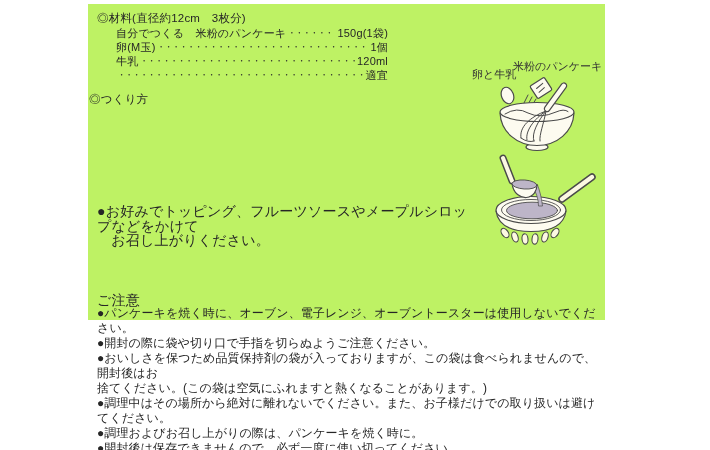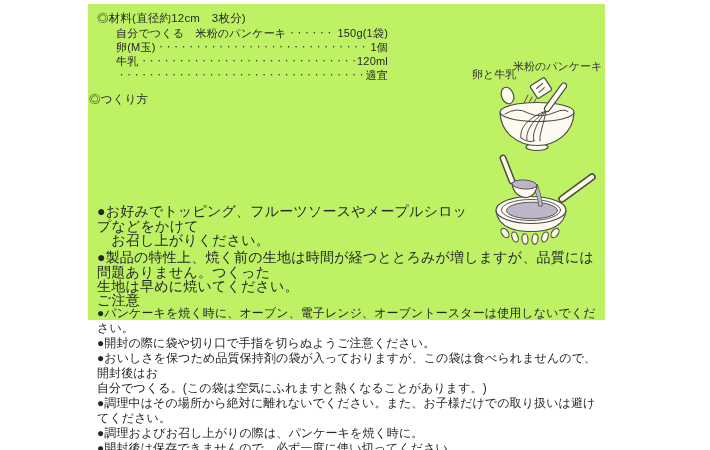--- a/index.html
+++ b/index.html
@@ -63,30 +63,28 @@
   </div>
 
   <div class="blk hdr" style="left:1px;top:88px;">◎つくり方</div>
 
   <div class="steps">
   </div>
 
   <div class="blk" style="left:9px;top:200px;width:380px;">●お好みでトッピング、フルーツソースやメープルシロップなどをかけて
 　お召し上がりください。</div>
 
-  <div class="blk" style="left:9px;top:246px;width:508px;line-height:14.5px;">●製品の特性上、焼く前の生地は時間が経つととろみが増しますが、品質には問題ありません。つくった
-生地は早めに焼いてください。</div>
 
   <div class="blk" style="left:9px;top:289px;text-align:center;">ご注意</div>
 
   <div class="cautions">
     <div class="citem">●パンケーキを焼く時に、オーブン、電子レンジ、オーブントースターは使用しないでください。</div>
     <div class="citem">●開封の際に袋や切り口で手指を切らぬようご注意ください。</div>
     <div class="citem">●おいしさを保つため品質保持剤の袋が入っておりますが、この袋は食べられませんので、開封後はお
-自分でつくる。(この袋は空気にふれますと熱くなることがあります。)</div>
+捨てください。(この袋は空気にふれますと熱くなることがあります。)</div>
     <div class="citem">●調理中はその場所から絶対に離れないでください。また、お子様だけでの取り扱いは避けてください。</div>
     <div class="citem">●調理およびお召し上がりの際は、パンケーキを焼く時に。</div>
     <div class="citem">●開封後は保存できませんので、必ず一度に使い切ってください。</div>
 
   </div>
 
   <div class="illus-label" style="left:384px;top:66px;">卵と牛乳</div>
   <div class="illus-label" style="left:425px;top:58px;">米粉のパンケーキ</div>
 
   <svg class="illus" style="left:372px;top:54px;" width="140" height="100" viewBox="0 0 140 100">

